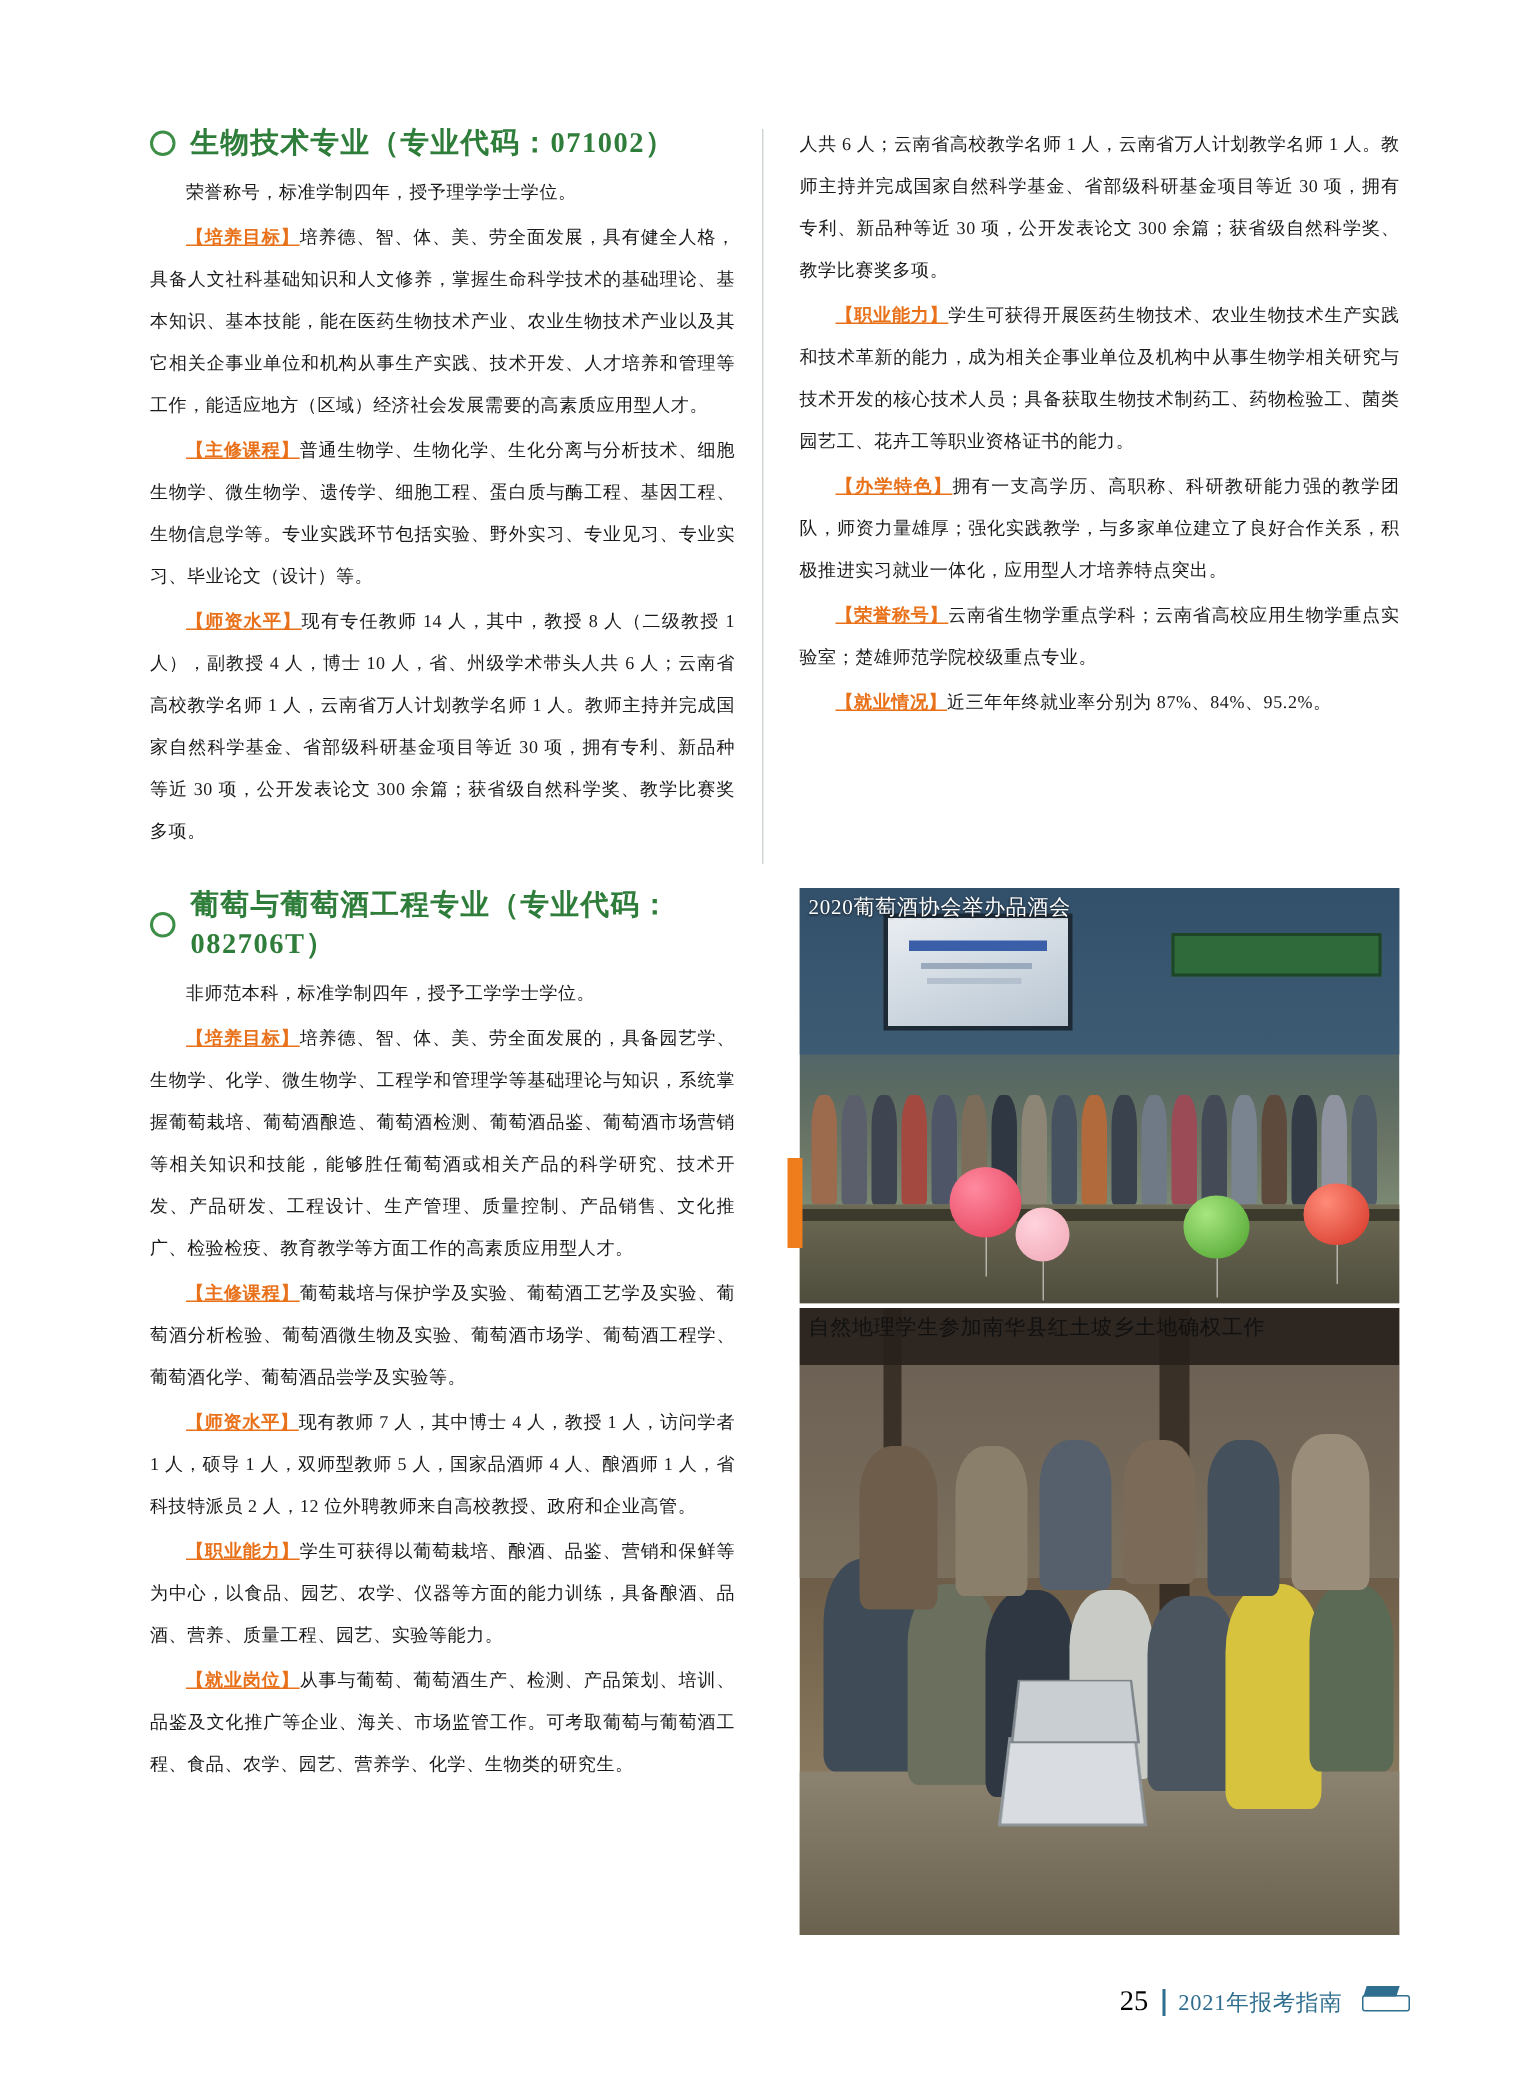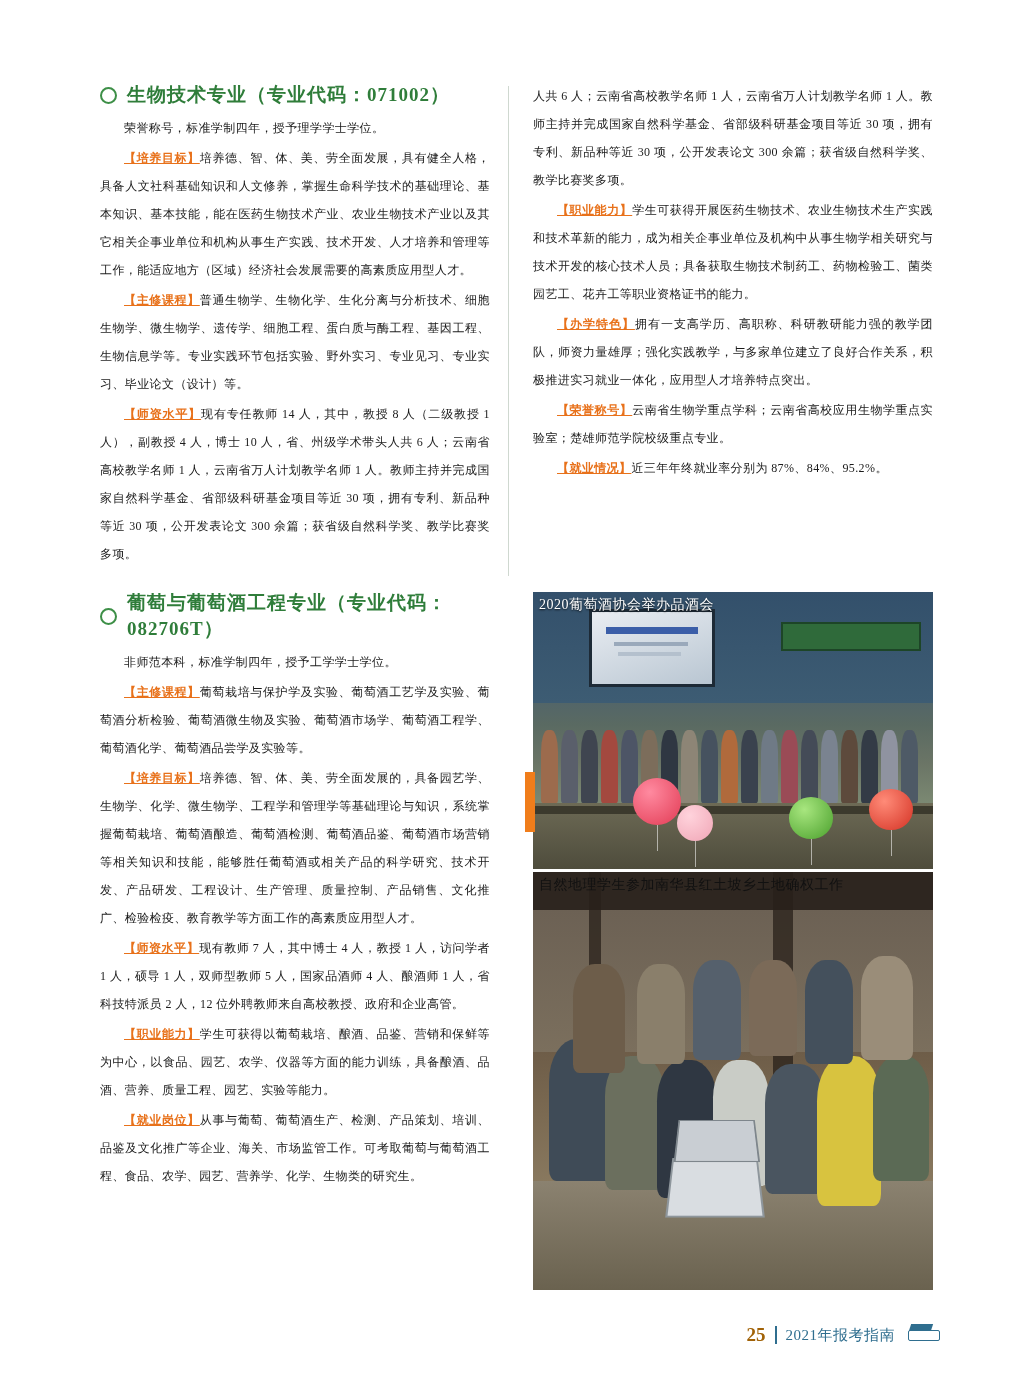--- a/index.html
+++ b/index.html
@@ -118,21 +118,21 @@
     background:#d9dde1;transform:perspective(300px) rotateX(38deg);
     border:2px solid #8e969c;
   }
   .ph2 .laptop .scr{position:absolute;left:0;top:-92%;width:100%;height:92%;background:#c9ced3;border:2px solid #7e868c;}
   .ph2 p{position:absolute;margin:0;border-radius:42% 42% 12% 12%/30% 30% 8% 8%;}
 
   
   .footer{
     position:absolute;right:84px;bottom:42px;display:flex;align-items:center;gap:9px;
   }
-  .footer .pg{font-size:19px;color:#a16207;font-weight:bold;}
+  .footer .pg{font-size:19px;color:#000000;font-weight:normal;}
   .footer .bar{width:2px;height:18px;background:#2f6e8f;}
   .footer .ftxt{font-size:15px;color:#2f6e8f;letter-spacing:.5px;}
   .footer .cap-icon{
     width:34px;height:24px;position:relative;margin-left:2px;
   }
   .footer .cap-icon .board{
     position:absolute;left:2px;top:7px;width:30px;height:9px;
     border:1.6px solid #2f6e8f;border-radius:2px;
   }
   .footer .cap-icon .top{
@@ -165,24 +165,24 @@
       <span class="tag">【师资水平】</span><span>现有专任教师 14 人，其中，教授 8 人（二级教授 1 人），副教授 4 人，博士 10 人，省、州级学术带头人共 6 人；云南省高校教学名师 1 人，云南省万人计划教学名师 1 人。教师主持并完成国家自然科学基金、省部级科研基金项目等近 30 项，拥有专利、新品种等近 30 项，公开发表论文 300 余篇；获省级自然科学奖、教学比赛奖多项。</span>
     </p>
 
     <div class="sec-head second">
       <span class="ring"></span>
       <span class="htext">葡萄与葡萄酒工程专业（专业代码：082706T）</span>
     </div>
     <p class="body">非师范本科，标准学制四年，授予工学学士学位。</p>
 
     <p class="body">
+      <span class="tag">【培养目标】</span><span>培养德、智、体、美、劳全面发展的，具备园艺学、生物学、化学、微生物学、工程学和管理学等基础理论与知识，系统掌握葡萄栽培、葡萄酒酿造、葡萄酒检测、葡萄酒品鉴、葡萄酒市场营销等相关知识和技能，能够胜任葡萄酒或相关产品的科学研究、技术开发、产品研发、工程设计、生产管理、质量控制、产品销售、文化推广、检验检疫、教育教学等方面工作的高素质应用型人才。</span>
+    </p>
+    <p class="body">
       <span class="tag">【主修课程】</span><span>葡萄栽培与保护学及实验、葡萄酒工艺学及实验、葡萄酒分析检验、葡萄酒微生物及实验、葡萄酒市场学、葡萄酒工程学、葡萄酒化学、葡萄酒品尝学及实验等。</span>
-    </p>
-    <p class="body">
-      <span class="tag">【培养目标】</span><span>培养德、智、体、美、劳全面发展的，具备园艺学、生物学、化学、微生物学、工程学和管理学等基础理论与知识，系统掌握葡萄栽培、葡萄酒酿造、葡萄酒检测、葡萄酒品鉴、葡萄酒市场营销等相关知识和技能，能够胜任葡萄酒或相关产品的科学研究、技术开发、产品研发、工程设计、生产管理、质量控制、产品销售、文化推广、检验检疫、教育教学等方面工作的高素质应用型人才。</span>
     </p>
     <p class="body">
       <span class="tag">【师资水平】</span><span>现有教师 7 人，其中博士 4 人，教授 1 人，访问学者 1 人，硕导 1 人，双师型教师 5 人，国家品酒师 4 人、酿酒师 1 人，省科技特派员 2 人，12 位外聘教师来自高校教授、政府和企业高管。</span>
     </p>
     <p class="body">
       <span class="tag">【职业能力】</span><span>学生可获得以葡萄栽培、酿酒、品鉴、营销和保鲜等为中心，以食品、园艺、农学、仪器等方面的能力训练，具备酿酒、品酒、营养、质量工程、园艺、实验等能力。</span>
     </p>
     <p class="body">
       <span class="tag">【就业岗位】</span><span>从事与葡萄、葡萄酒生产、检测、产品策划、培训、品鉴及文化推广等企业、海关、市场监管工作。可考取葡萄与葡萄酒工程、食品、农学、园艺、营养学、化学、生物类的研究生。</span>
     </p>

